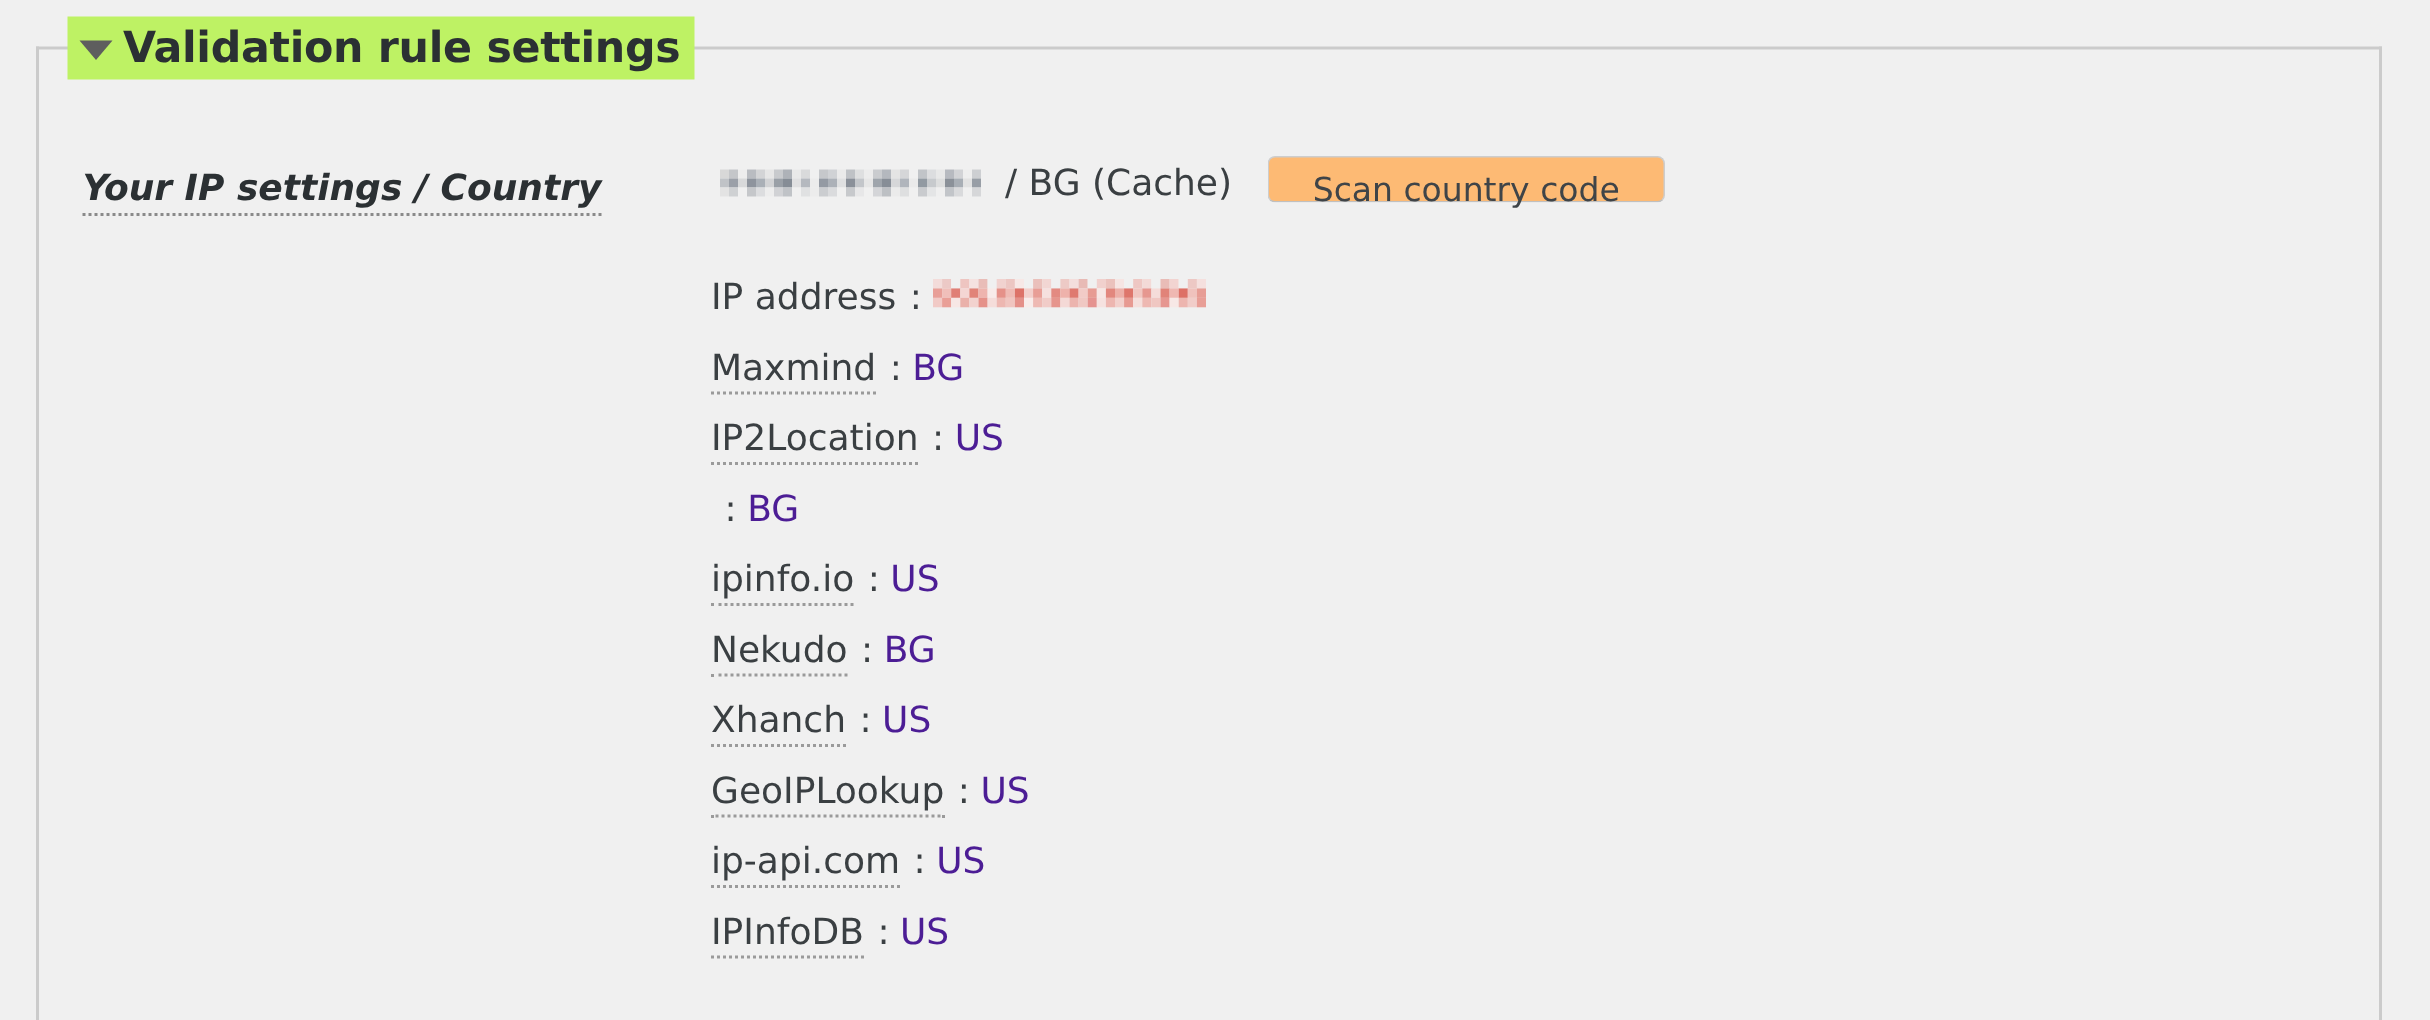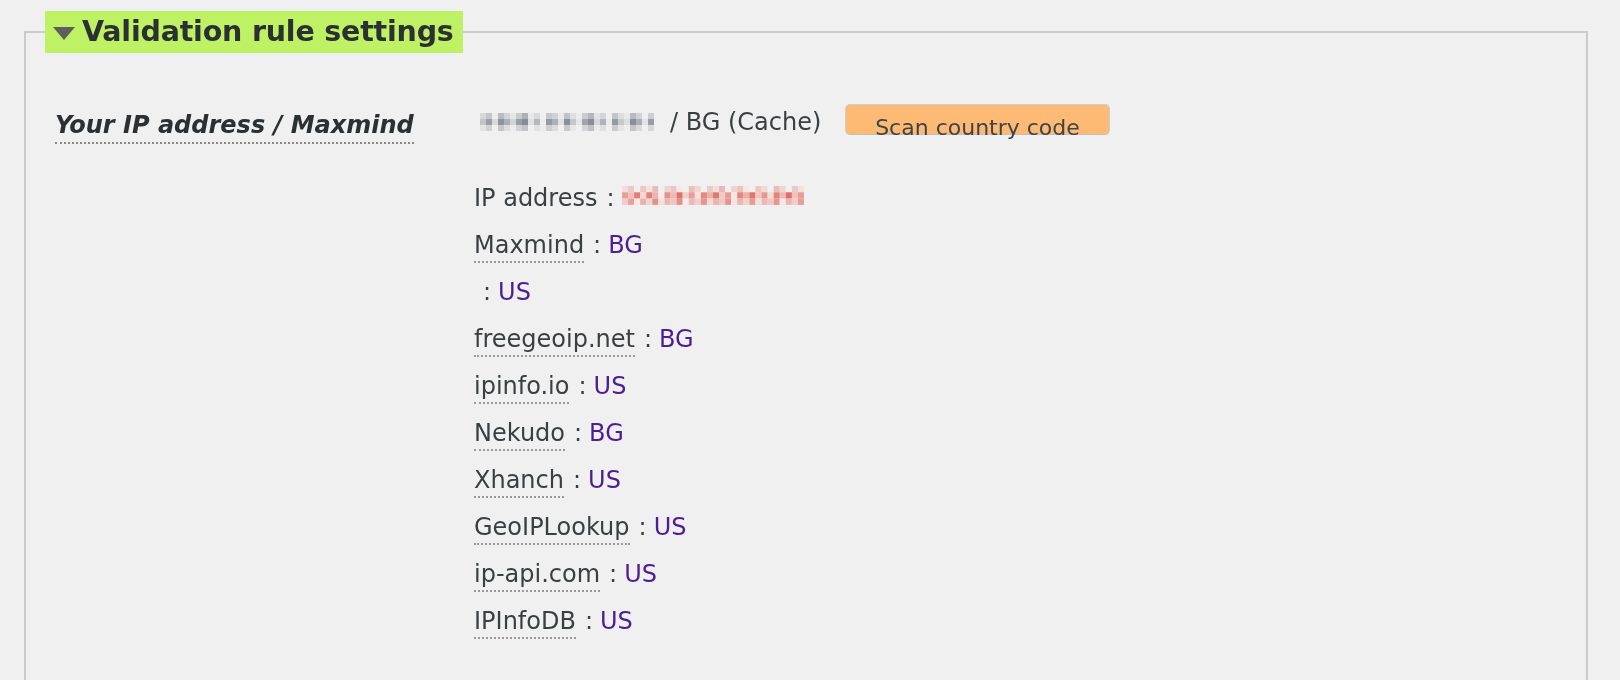--- a/index.html
+++ b/index.html
@@ -188,21 +188,21 @@
     <span class="toggle-triangle"></span>
     <span class="panel-legend-text">Validation rule settings</span>
   </div>
 
 </div>
 
 <div class="panel-body">
 
   <div class="field-row">
 
-    <span class="field-label">Your IP address / Maxmind</span>
+    <span class="field-label">Your IP settings / Country</span>
 
     <span class="field-value-wrap">
       <svg class="ip-mosaic" viewBox="0 0 62 8" preserveAspectRatio="none">
         <rect x="0" y="0" width="62" height="8" fill="#f0f0f0"></rect>
         <g>
           <rect x="2" y="1" width="2" height="2" fill="#d8d8d8"></rect>
             <rect x="4" y="1" width="2" height="2" fill="#c4c6c9"></rect>
           <rect x="6" y="1" width="2" height="2" fill="#ededed"></rect>
             <rect x="8" y="1" width="2" height="2" fill="#b9bcc1"></rect>
           <rect x="10" y="1" width="2" height="2" fill="#d3d4d6"></rect>
@@ -402,26 +402,26 @@
       </svg>
     </div>
 
     <div class="result-row">
       <span class="result-name">Maxmind</span>
       <span class="result-sep">:</span>
       <span class="result-cc">BG</span>
     </div>
 
     <div class="result-row">
-      <span class="result-sep">:</span>
-      <span class="result-cc">US</span>
-    </div>
-
-    <div class="result-row">
-      <span class="result-name">freegeoip.net</span>
+      <span class="result-name">IP2Location</span>
+      <span class="result-sep">:</span>
+      <span class="result-cc">US</span>
+    </div>
+
+    <div class="result-row">
       <span class="result-sep">:</span>
       <span class="result-cc">BG</span>
     </div>
 
     <div class="result-row">
       <span class="result-name">ipinfo.io</span>
       <span class="result-sep">:</span>
       <span class="result-cc">US</span>
     </div>
 

